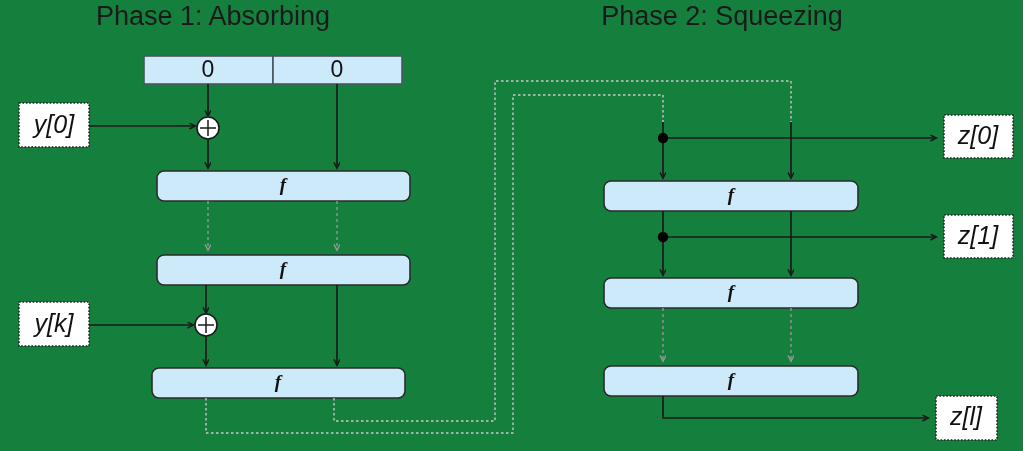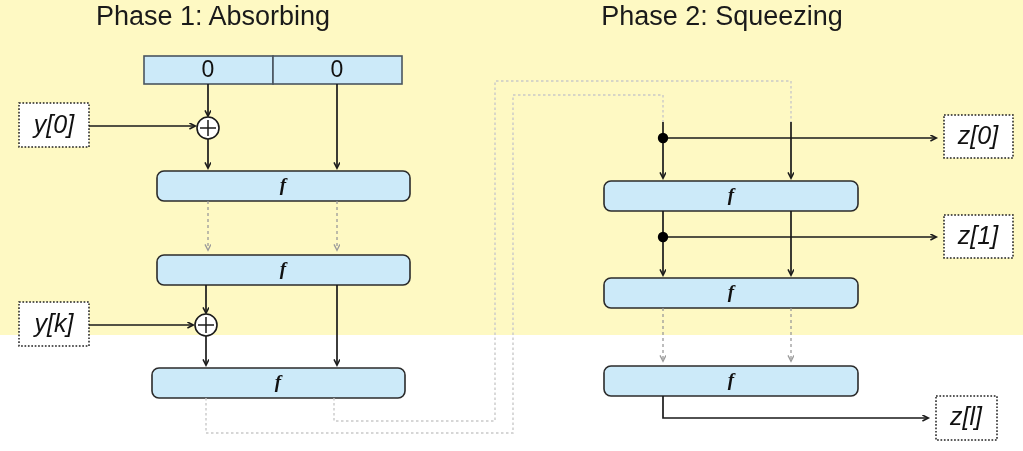--- a/index.html
+++ b/index.html
@@ -1,17 +1,17 @@
 <!DOCTYPE html>
 <html><head>
 <meta charset="utf-8">
 <style>
   html,body{margin:0;padding:0;background:#ffffff;}
   body{width:1023px;height:451px;overflow:hidden;font-family:"Liberation Sans",sans-serif;}
-  #stage{position:relative;width:1023px;height:335px;background:#fef9c3;}
+  #stage{position:relative;width:1023px;height:451px;background:#15803d;}
   svg#diagram{position:absolute;left:0;top:0;width:1023px;height:451px;}
   .title-text{
     font-family:"Liberation Sans",sans-serif;
     font-size:27px;
     fill:#1a1a1a;
     text-anchor:middle;
     dominant-baseline:middle;
   }
   .fbox-rect{fill:#cceaf9;stroke:#2b2b2b;stroke-width:1.6;}
   .statebox-rect{fill:#cceaf9;stroke:#4a5560;stroke-width:1.6;}

